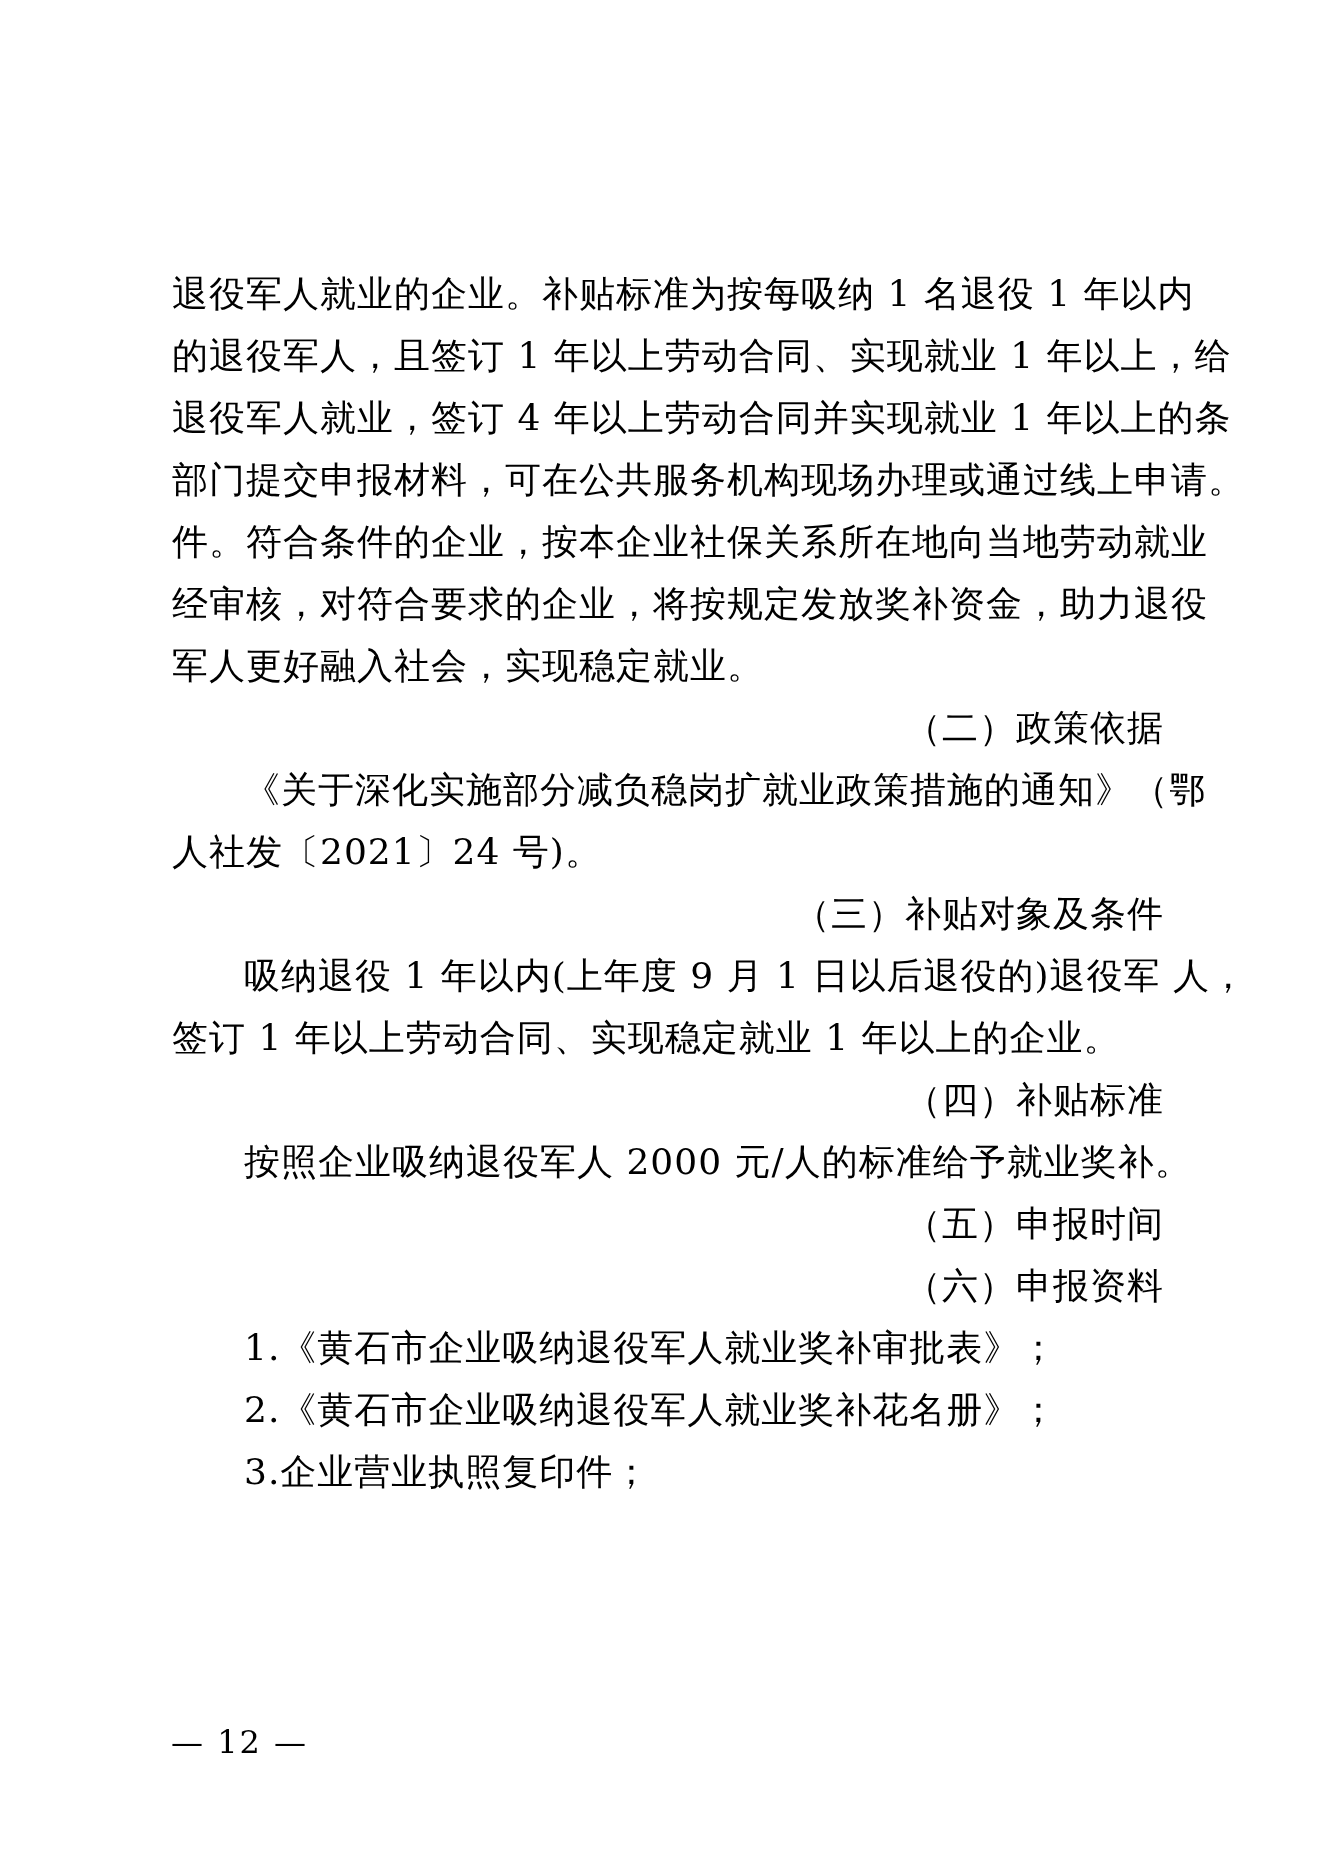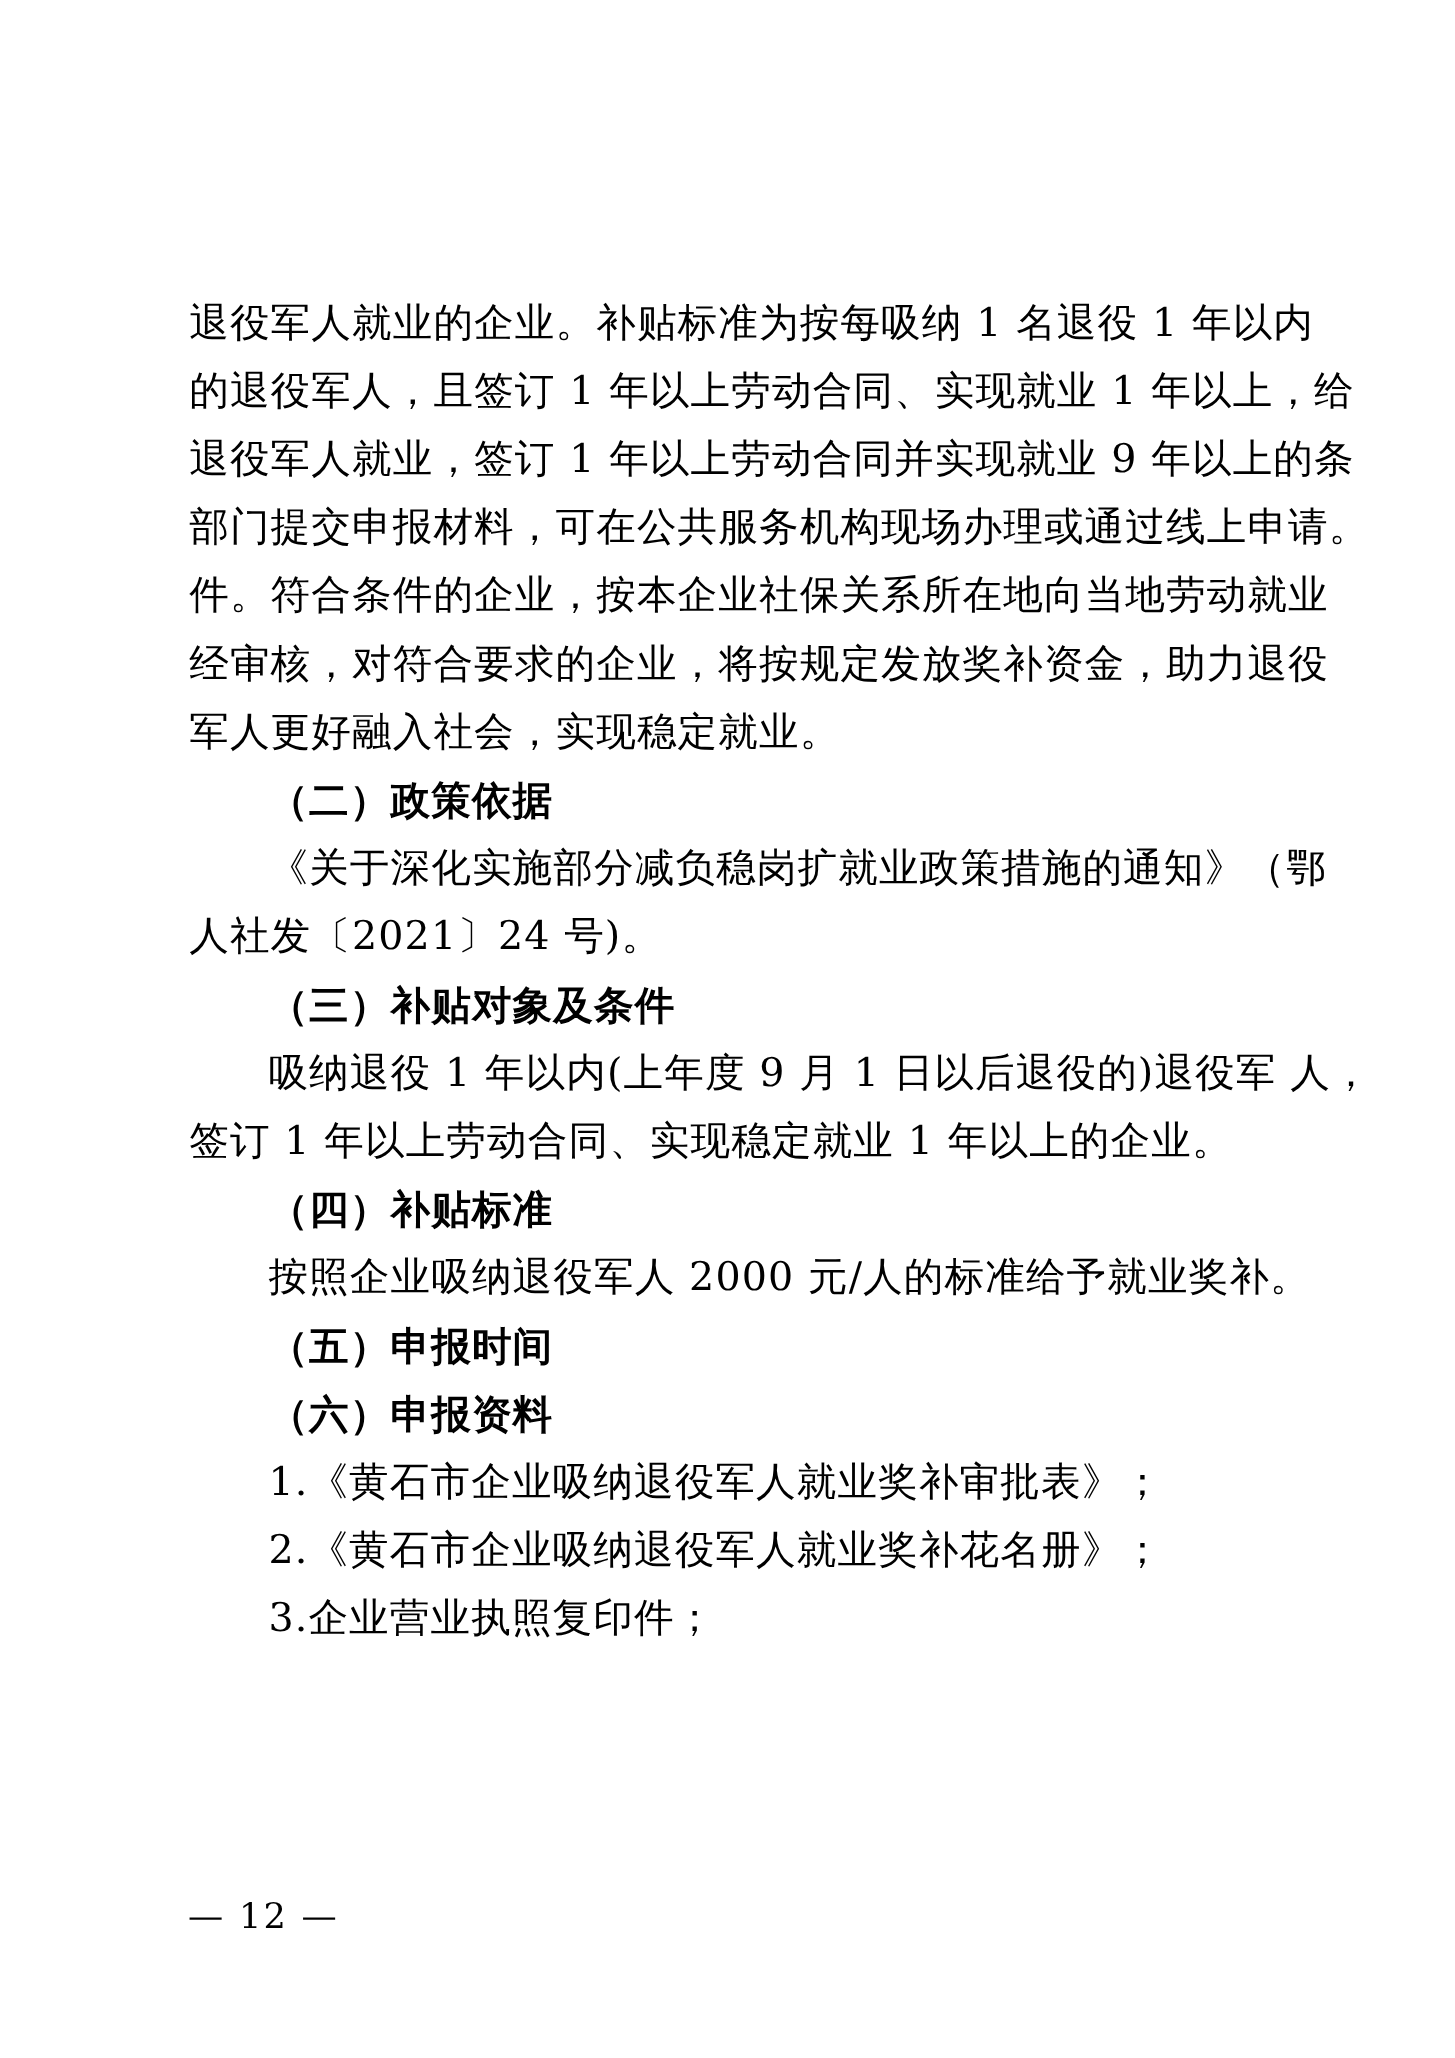--- a/index.html
+++ b/index.html
@@ -27,42 +27,43 @@
     font-size: 36px;
     line-height: 62px;
     height: 62px;
     white-space: nowrap;
     letter-spacing: 1px;
   }
   .ind {
     text-indent: 72px;
   }
   .h {
-    font-weight: bold;
+    font-weight: normal;
+    text-align: right;
   }
   .footer {
     position: absolute;
     left: 171px;
     top: 1708px;
     font-size: 32px;
     line-height: 36px;
     letter-spacing: 2px;
     font-family: "DejaVu Serif", "Liberation Serif", serif;
     color: #000000;
   }
 </style>
 </head>
 <body>
 
 <div class="page">
 
   <div class="content">
     <div class="line">退役军人就业的企业。补贴标准为按每吸纳 1 名退役 1 年以内</div>
     <div class="line">的退役军人，且签订 1 年以上劳动合同、实现就业 1 年以上，给</div>
-    <div class="line">退役军人就业，签订 1 年以上劳动合同并实现就业 9 年以上的条</div>
+    <div class="line">退役军人就业，签订 4 年以上劳动合同并实现就业 1 年以上的条</div>
     <div class="line">部门提交申报材料，可在公共服务机构现场办理或通过线上申请。</div>
     <div class="line">件。符合条件的企业，按本企业社保关系所在地向当地劳动就业</div>
     <div class="line">经审核，对符合要求的企业，将按规定发放奖补资金，助力退役</div>
     <div class="line">军人更好融入社会，实现稳定就业。</div>
     <div class="line ind h">（二）政策依据</div>
     <div class="line ind">《关于深化实施部分减负稳岗扩就业政策措施的通知》（鄂</div>
     <div class="line">人社发〔2021〕24 号)。</div>
     <div class="line ind h">（三）补贴对象及条件</div>
     <div class="line ind">吸纳退役 1 年以内(上年度 9 月 1 日以后退役的)退役军 人，</div>
     <div class="line">签订 1 年以上劳动合同、实现稳定就业 1 年以上的企业。</div>

